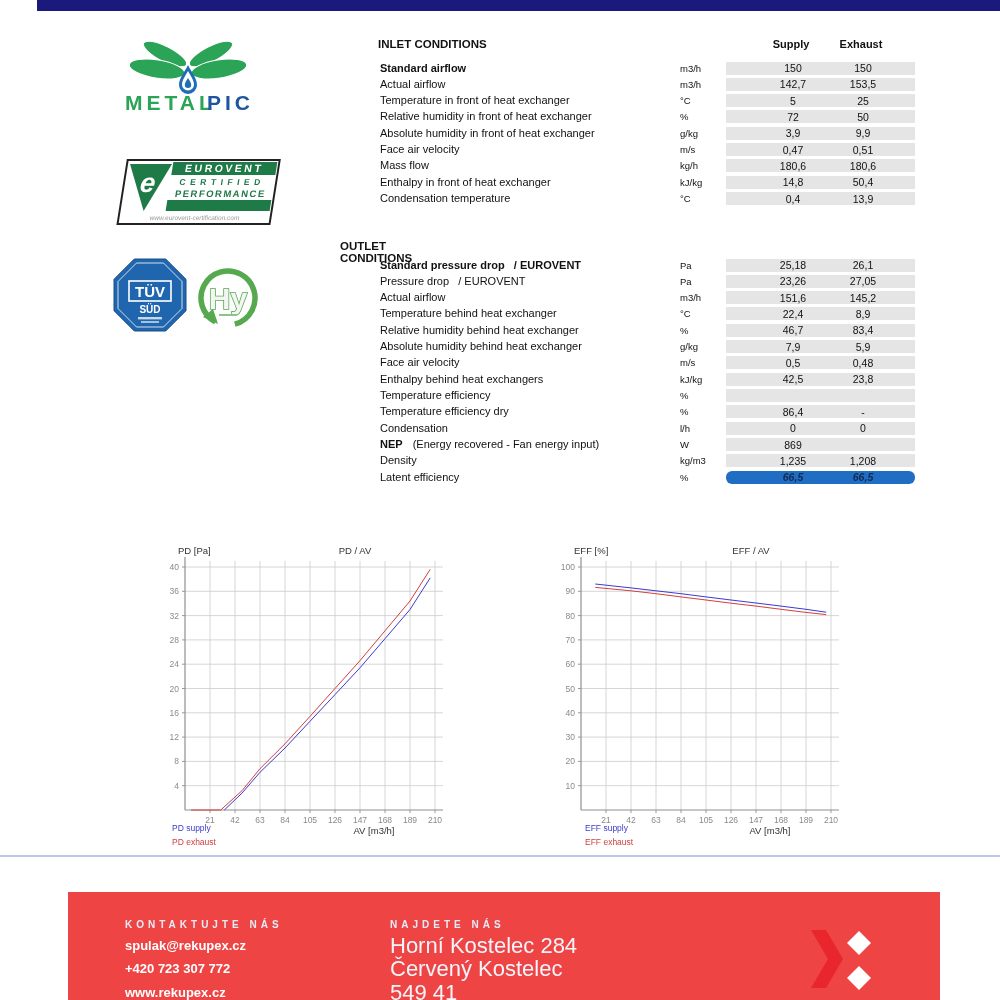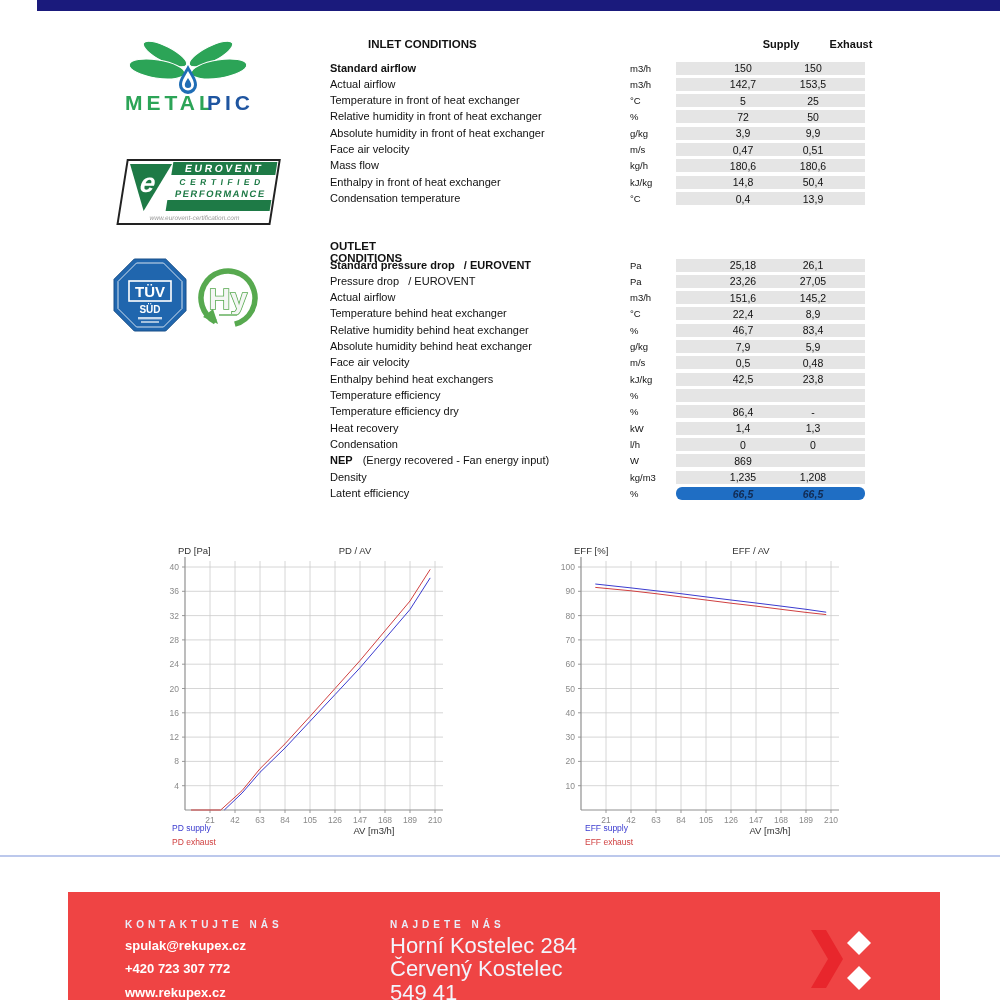--- a/index.html
+++ b/index.html
@@ -8,31 +8,31 @@
   .topbar{position:absolute;left:37px;top:0;width:963px;height:11px;background:#1a1a7c;}
   .divider{position:absolute;left:0;top:855px;width:1000px;height:2px;background:#bcc8ec;}
 
   
   .logo-metalpic{position:absolute;left:108px;top:30px;}
   .logo-eurovent{position:absolute;left:100px;top:158px;}
   .logo-tuv{position:absolute;left:112px;top:256px;}
   .logo-hy{position:absolute;left:192px;top:258px;}
 
   
-  .tablewrap{position:absolute;left:330px;top:38px;width:545px;padding-left:38px;}
+  .tablewrap{position:absolute;left:340px;top:38px;width:545px;padding-left:38px;}
   .sec-head{position:relative;height:14px;}
   .sec-title{position:absolute;left:0;top:0;font-size:11.5px;font-weight:bold;}
   .col-h{position:absolute;top:0;font-weight:bold;font-size:11px;text-align:center;}
   .col-h.s{left:363px;width:100px;}
   .col-h.e{left:453px;width:60px;}
   .rows{position:absolute;left:0;width:545px;}
   #inlet-rows{top:22px;}
   #outlet-head{position:absolute;top:202px;left:0;}
   #outlet-rows{top:219px;}
-  .t-row{position:relative;height:16.33px;}
+  .t-row{position:relative;height:16.33px;margin-left:40px;}
   .t-label{position:absolute;left:0;top:1.5px;font-size:11px;white-space:nowrap;}
   .t-label.b{font-weight:bold;}
   .t-note{font-size:11px;font-weight:normal;margin-left:10px;}
   .t-unit{position:absolute;left:300px;top:2.5px;font-size:9.5px;}
   .t-bar{position:absolute;left:346px;top:1.5px;width:189px;height:13px;background:#e5e5e5;}
   .t-bar.hl{background:#1f6ec4;border-radius:6px;}
   .t-v{position:absolute;top:0.5px;font-size:10.5px;text-align:center;color:#111;}
   .t-v.s{left:17px;width:100px;}
   .t-v.e{left:107px;width:60px;}
   .t-bar.hl .t-v{color:#122b52;font-weight:bold;font-style:italic;}
@@ -264,28 +264,20 @@
             <span class="t-v s"></span>
             <span class="t-v e"></span>
           </div>
         </div>
         <div class="t-row">
           <span class="t-label">Temperature efficiency dry</span>
           <span class="t-unit">%</span>
           <div class="t-bar">
             <span class="t-v s">86,4</span>
             <span class="t-v e">-</span>
-          </div>
-        </div>
-        <div class="t-row">
-          <span class="t-label">Heat recovery</span>
-          <span class="t-unit">kW</span>
-          <div class="t-bar">
-            <span class="t-v s">1,4</span>
-            <span class="t-v e">1,3</span>
           </div>
         </div>
         <div class="t-row">
           <span class="t-label">Condensation</span>
           <span class="t-unit">l/h</span>
           <div class="t-bar">
             <span class="t-v s">0</span>
             <span class="t-v e">0</span>
           </div>
         </div>

